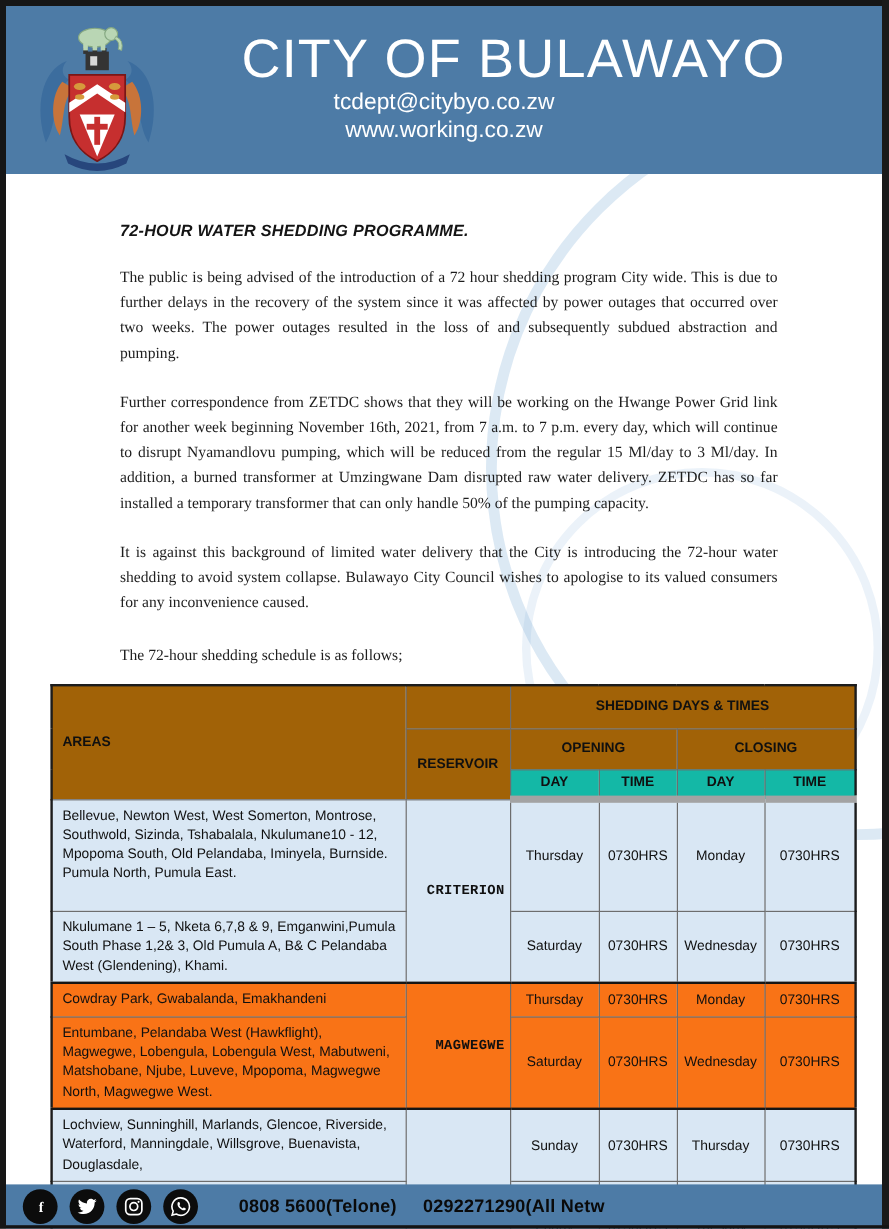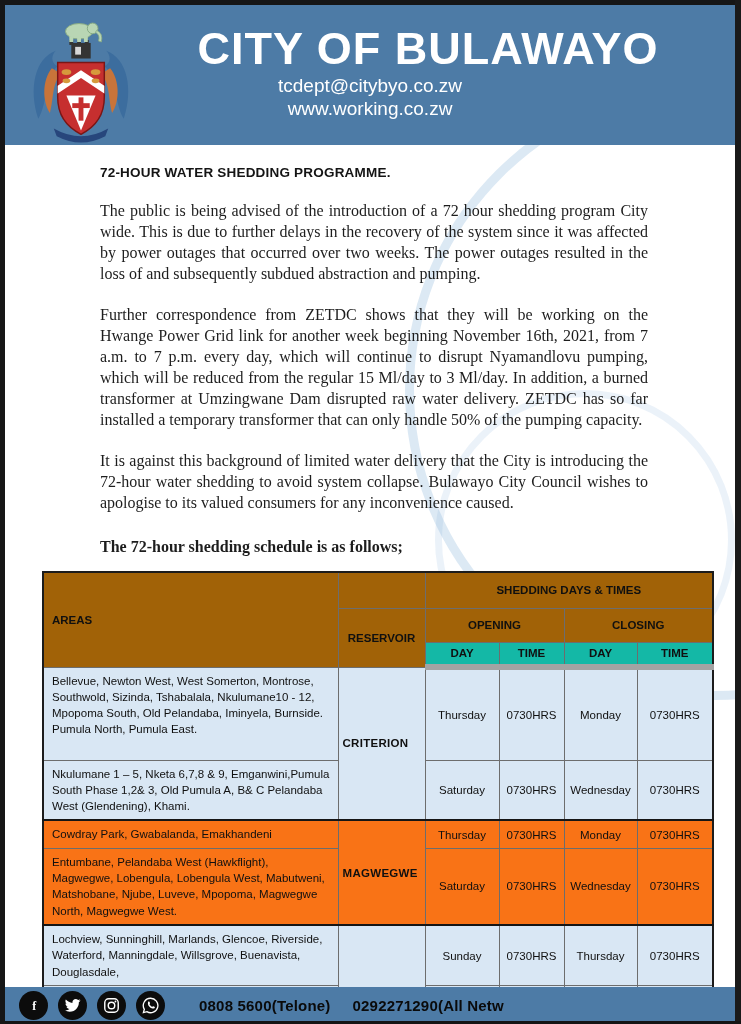--- a/index.html
+++ b/index.html
@@ -16,49 +16,49 @@
   
   .wm { position:absolute; border-radius:50%; z-index:1; }
   .wm1 { width:620px; height:620px; border:9px solid rgba(130,175,215,.28); left:400px; top:80px; }
   .wm2 { width:300px; height:300px; border:7px solid rgba(130,175,215,.16); left:430px; top:390px; }
 
   
   .banner { position:relative; z-index:2; height:145px; background:#4d7ba6;
             border-top:5px solid #161616; display:flex; align-items:center; }
   .crest { width:152px; display:flex; justify-content:center; align-items:center; padding-top:2px; }
   .banner-text { flex:1; text-align:center; color:#fff; padding-right:42px; margin-top:-4px; }
-  .city-title { font-family:"Liberation Sans", sans-serif; font-weight:bold;
+  .city-title { font-family:"Liberation Sans", sans-serif; font-weight:normal;
                 font-size:45px; letter-spacing:1px; line-height:1.08; white-space:nowrap; }
   .banner-contact { font-family:"Liberation Sans", sans-serif; font-size:19px;
                     line-height:1.25; transform:translateX(-58px); }
 
   
   .content { position:relative; z-index:2; padding-left:95px; padding-right:93px; }
   .doc-heading { font-family:"Liberation Sans", sans-serif; font-weight:bold;
-                 font-size:13.5px; color:#141414; margin:20px 0 0 0; letter-spacing:.2px; }
-  .para { font-size:16px; line-height:21px; text-align:justify; color:#1d1d1d; margin:20px 0 0 0; }
-  .para.last { margin-top:23px;font-weight:bold; }
+                 font-size:13.5px; color:#141414; margin:40px 0 0 0; letter-spacing:.2px;font-style:italic; }
+  .para { font-size:13px; line-height:21px; text-align:justify; color:#1d1d1d; margin:20px 0 0 0; }
+  .para.last { margin-top:23px; }
 
   
   table.sched { border-collapse:collapse; table-layout:fixed; width:670px;
                 margin:14px 0 0 -58px; font-family:"Liberation Sans", sans-serif;
                 font-size:11.5px; color:#101010; border:2px solid #1c1c1c;
                 position:relative; z-index:2; background:#fff; }
   .sched th, .sched td { border:1px solid #6d6d6d; padding:2px 4px; }
   .sched thead th { background:#a16207; font-weight:bold; }
   .sched thead tr.hr1 { height:36px; }
   .sched thead tr.hr2 { height:34px; }
   .sched thead tr.hr3 { height:25px; }
   .sched thead tr.hr3 th { background:#14b8a6; border-bottom:6px solid #a3a3a3; }
   .th-areas { text-align:left; padding-left:8px !important; vertical-align:middle; }
   .th-center { text-align:center; vertical-align:middle; }
 
   .sched tbody td { vertical-align:middle; }
   .sched td.areas { text-align:left; vertical-align:top; padding:5px 8px; line-height:1.42; }
-  .sched td.resv  { text-align:left; font-weight:bold; letter-spacing:.3px; }
+  .sched td.resv  { text-align:right; font-weight:bold; letter-spacing:.3px;font-family:Liberation Mono, monospace; }
   .sched td.dt    { text-align:center; }
 
   tr.tone-blue  td { background:#d9e7f4; }
   tr.tone-cream td { background:#f97316; }
   tr.group-start td { border-top:2px solid #151515; }
 
   tr.br1 { height:93px;margin-left:17px; } tr.br2 { height:52px; } tr.br3 { height:26px; }
   tr.br4 { height:69px; } tr.br5 { height:50px; } tr.br6 { height:53px; }
 
   

